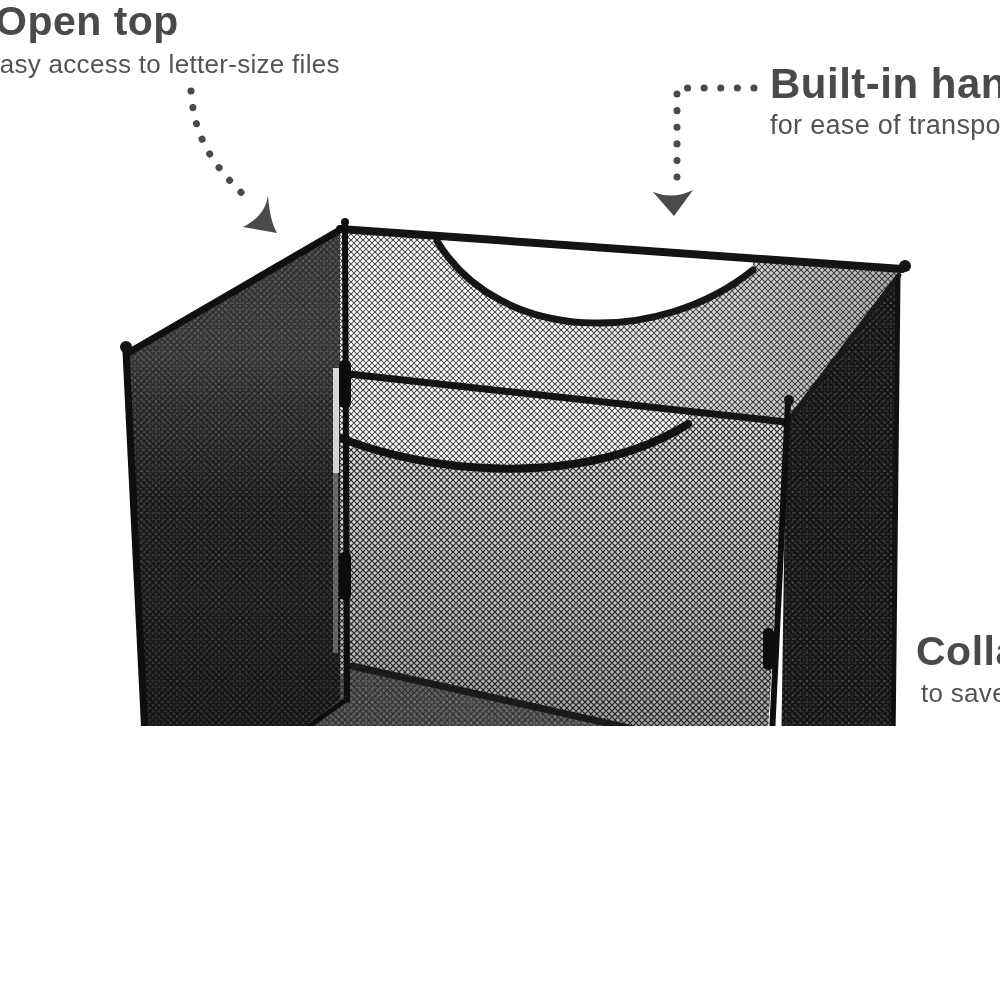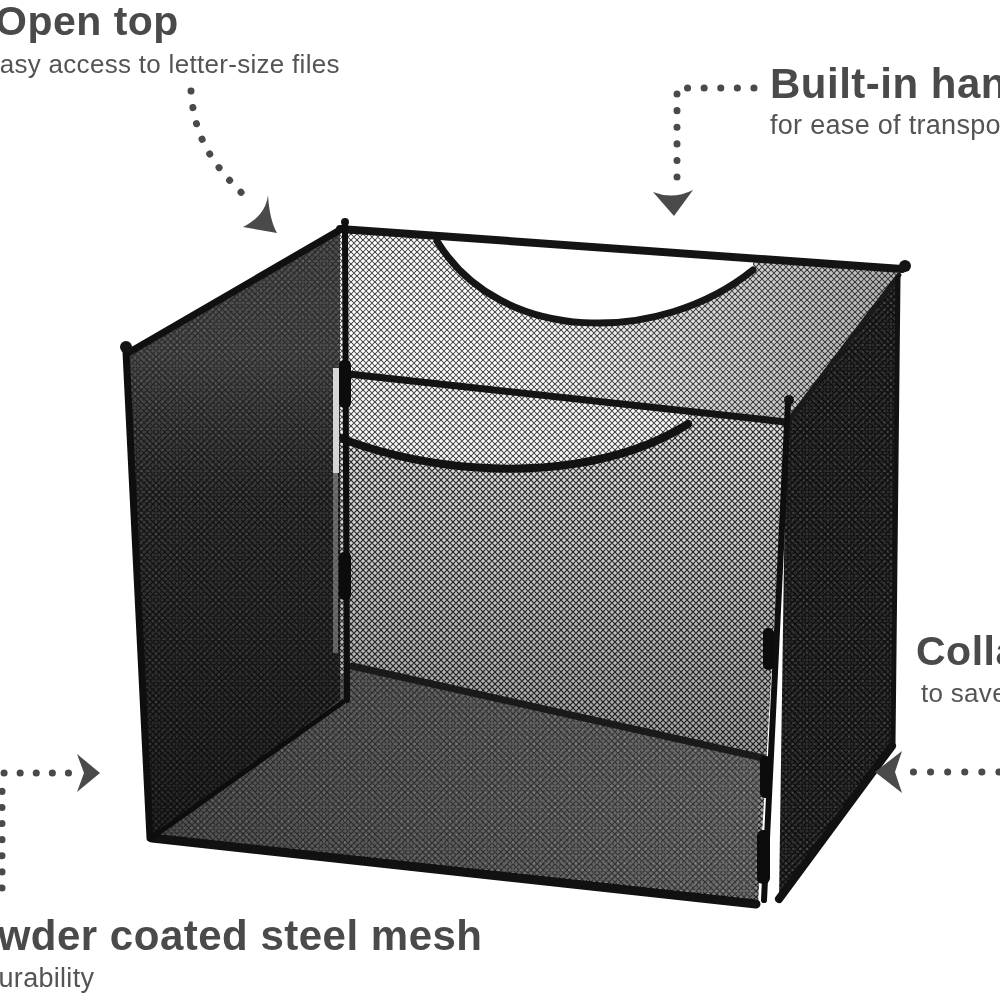--- a/index.html
+++ b/index.html
@@ -1,16 +1,16 @@
 <!DOCTYPE html>
 <html><head>
 <meta charset="utf-8">
 <style>
   html,body{margin:0;padding:0;background:#ffffff;}
-  .stage{position:relative;width:1000px;height:1000px;overflow:hidden;background:#ffffff;
+  .stage{position:relative;width:1000px;height:726px;overflow:hidden;background:#ffffff;
          font-family:"Liberation Sans",sans-serif;}
   .stage svg{position:absolute;left:0;top:0;}
   .callout{position:absolute;white-space:nowrap;}
   .callout .title{display:block;font-weight:600;color:#4a4a4a;letter-spacing:.5px;line-height:1.05;}
   .callout .subtitle{display:block;font-weight:400;color:#545454;letter-spacing:.3px;line-height:1.1;}
   #co-open{left:-5px;top:0px;}
   #co-open .title{font-size:41px;}
   #co-open .subtitle{font-size:26px;margin-left:-13px;margin-top:7px;}
   #co-handles{left:770px;top:62px;}
   #co-handles .title{font-size:42px;}

